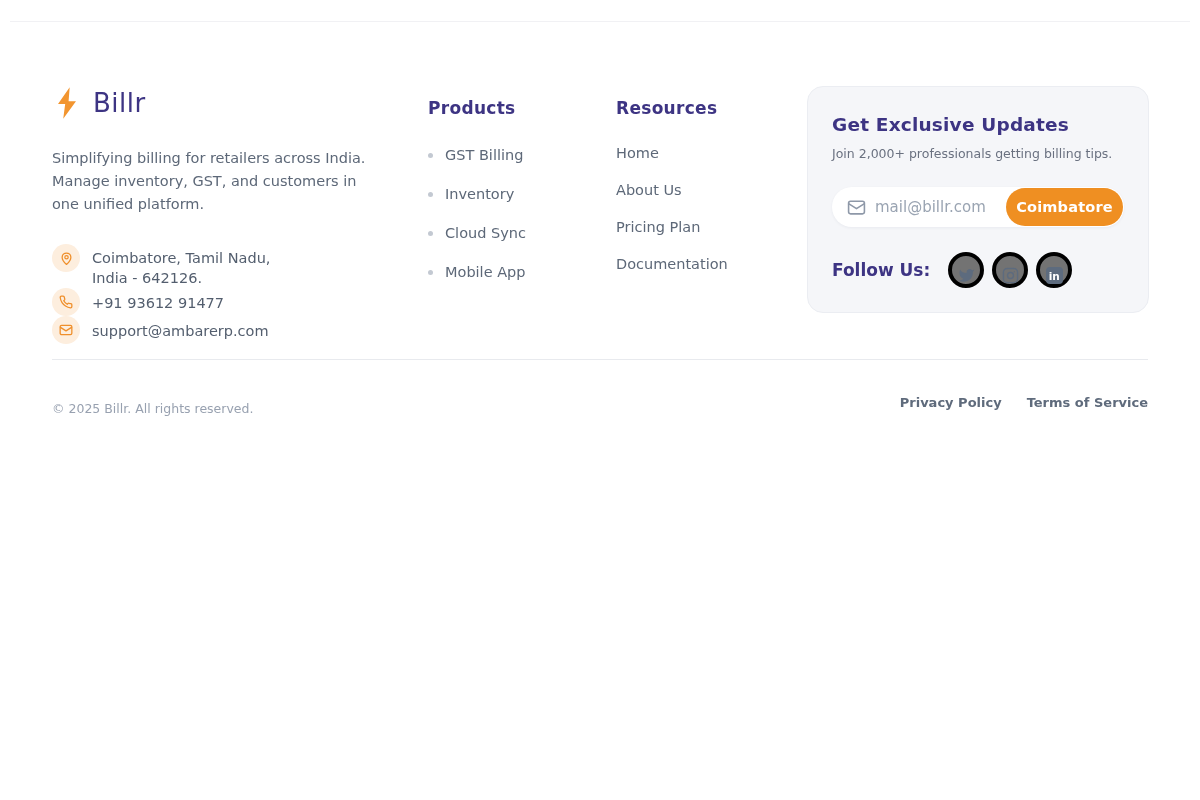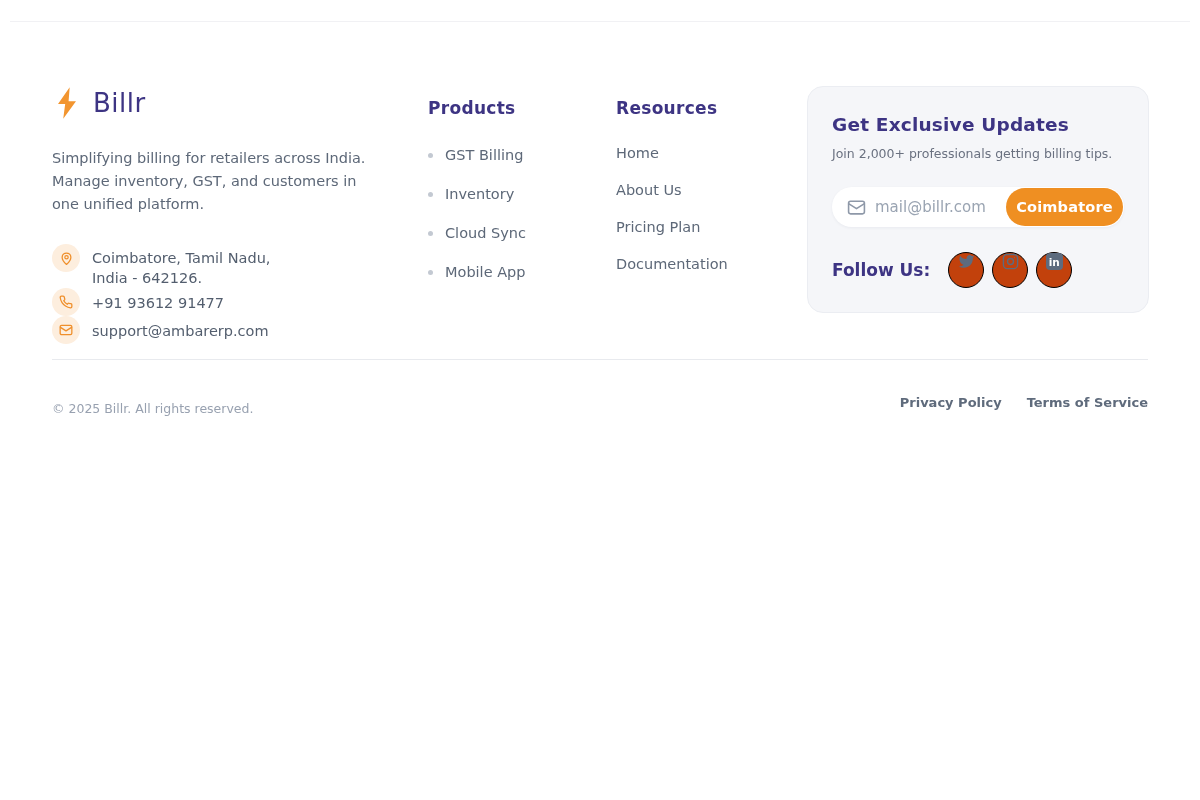--- a/index.html
+++ b/index.html
@@ -45,22 +45,22 @@
   .mail-icon { width: 19px; height: 19px; flex: none; }
   .email-input { border: none; outline: none; background: transparent; margin-left: 9px;
     font-size: 15px; color: #8b5cf6; width: 140px; font-family: inherit; }
   .email-input::placeholder { color: #9aa4b2; opacity: 1; }
   .subscribe-btn { position: absolute; top: 1px; right: 1px; height: 38px; width: 117px;
     border: none; border-radius: 19px; background: #ef8f22; color: #ffffff;
     font-size: 14.5px; font-weight: bold; font-family: inherit; cursor: pointer; letter-spacing: .2px; }
   .follow-row { margin-top: 25px; display: flex; align-items: center; }
   .follow-label { font-size: 17px; font-weight: bold; color: #3d3483; }
   .socials { display: flex; gap: 8px; margin-left: 18px; }
-  .social-circle { width: 36px; height: 36px; border-radius: 50%; background: #c2410c;
-    border: 1px solid #000000; display: flex; align-items: flex-start; justify-content: center; cursor: pointer; }
+  .social-circle { width: 36px; height: 36px; border-radius: 50%; background: #737373;
+    border: 4px solid #000000; display: flex; align-items: flex-end; justify-content: center; cursor: pointer; }
   .linkedin-box { width: 17px; height: 17px; border-radius: 4px; background: #5d6b7e; color: #ffffff;
     font-size: 10.5px; font-weight: bold; display: flex; align-items: center; justify-content: center; }
 
   
   .bottom-divider { height: 1px; background: #e8eaee; }
   .bottom-bar { display: flex; justify-content: space-between; align-items: center; padding-top: 29px; }
   .copyright { font-size: 12.5px; color: #98a1b0; margin-top: 12px; }
   .legal-links { display: flex; gap: 25px; }
   .legal-link { font-size: 13px; font-weight: bold; color: #5f6b7c; cursor: pointer; }
 </style>

